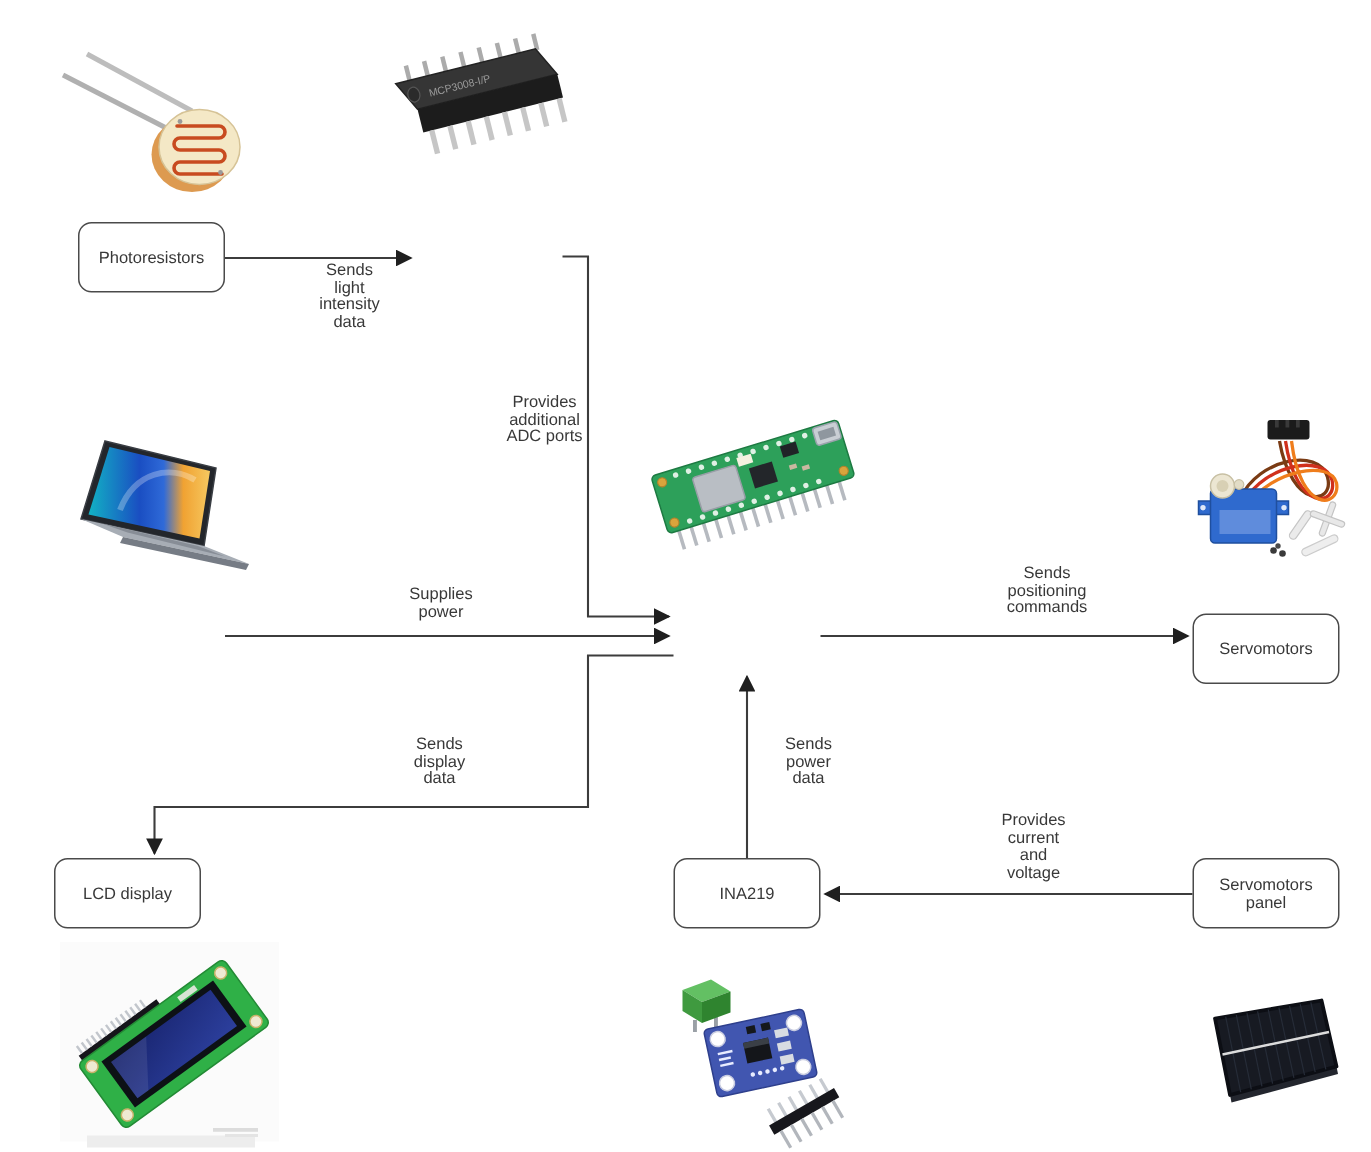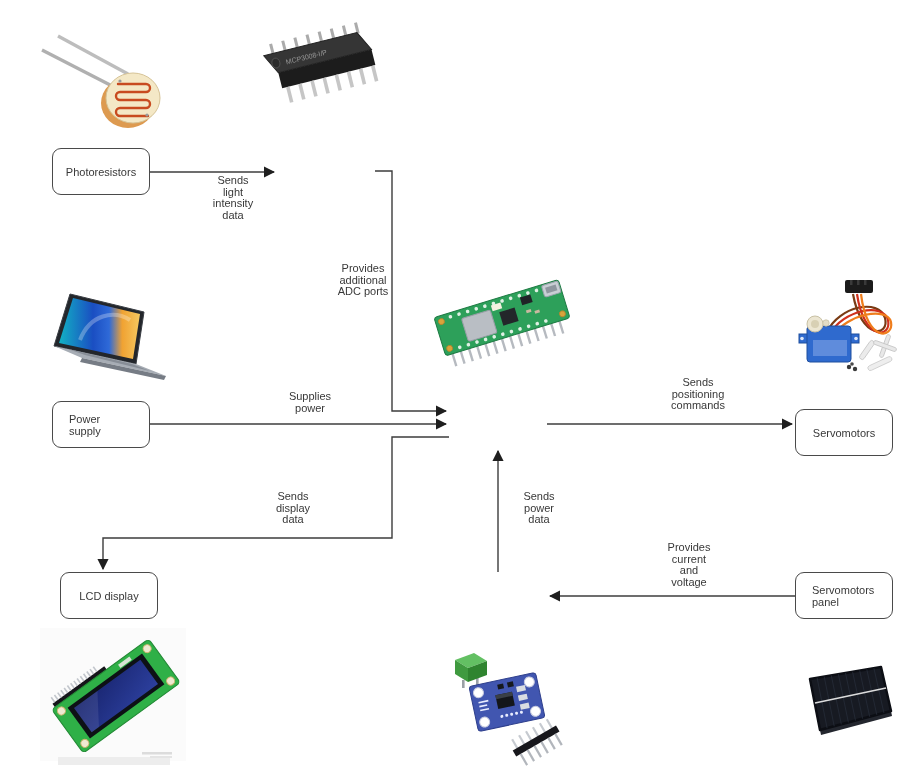--- a/index.html
+++ b/index.html
@@ -2,21 +2,21 @@
 <html><head>
 <meta charset="utf-8">
 <style>
   html,body{margin:0;padding:0;}
   body{font-family:"Liberation Sans",sans-serif;background:#fff;}
   #canvas{position:relative;width:914px;height:768px;background:#ffffff;overflow:hidden;}
   #edges{position:absolute;left:0;top:0;width:914px;height:768px;pointer-events:none;}
   .node{
     position:absolute;width:98px;height:47px;box-sizing:border-box;
     background:#ffffff;border:1.5px solid #4a4a4a;border-radius:9px;
-    display:flex;align-items:center;justify-content:center;text-align:left;
+    display:flex;align-items:center;justify-content:center;text-align:center;
     font-size:11px;color:#383838;line-height:12px;padding:16px;
   }
   .edge-label{
     position:absolute;transform:translateX(-50%);
     white-space:pre-line;text-align:center;
     font-size:11px;line-height:11.5px;color:#383838;margin-left:12px;
   }
   .illus{position:absolute;}
 </style>
 </head>
@@ -37,41 +37,41 @@
       <path d="M547,424 H792" marker-end="url(#arr)"></path>
       <path d="M449,437 H392 V538 H103 V569" marker-end="url(#arr)"></path>
       <path d="M498,572 V451" marker-end="url(#arr)"></path>
       <path d="M795,596 H550" marker-end="url(#arr)"></path>
     </g>
   </svg>
 
   <div class="node" style="left:52px;top:148px">
       <span>Photoresistors</span>
     </div>
-  <div class="node" style="left:52px;top:401px">
-      <span>Power supply</span>
-    </div>
   <div class="node" style="left:795px;top:409px">
       <span>Servomotors</span>
     </div>
-  <div class="node" style="left:60px;top:572px">
+  <div class="node" style="left:36px;top:572px">
       <span>LCD display</span>
+    </div>
+  <div class="node" style="left:449px;top:572px">
+      <span>INA219</span>
     </div>
   <div class="node" style="left:795px;top:572px">
       <span>Servomotors panel</span>
     </div>
 
   <div class="edge-label" style="left:221px;top:175px">Sends
 light
 intensity
 data</div>
   <div class="edge-label" style="left:351px;top:263px">Provides
 additional
 ADC ports</div>
-  <div class="edge-label" style="left:298px;top:391px">Supplies
+  <div class="edge-label" style="left:282px;top:391px">Supplies
 power</div>
   <div class="edge-label" style="left:686px;top:377px">Sends
 positioning
 commands</div>
   <div class="edge-label" style="left:281px;top:491px">Sends
 display
 data</div>
   <div class="edge-label" style="left:527px;top:491px">Sends
 power
 data</div>

